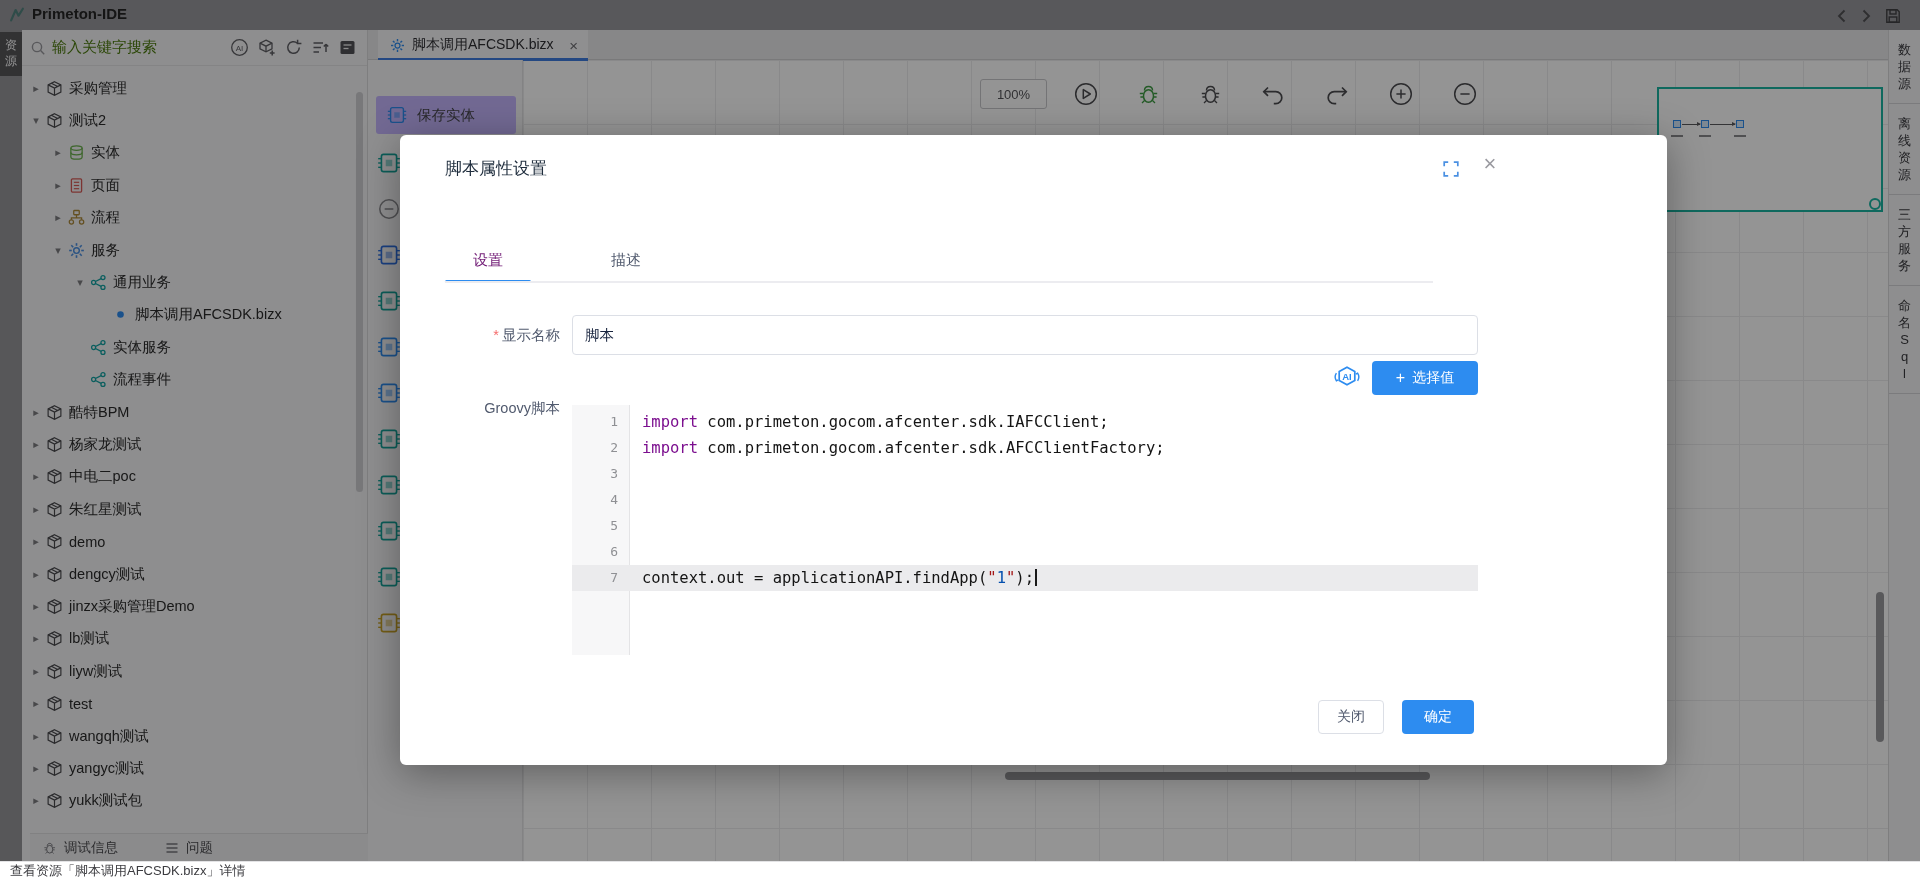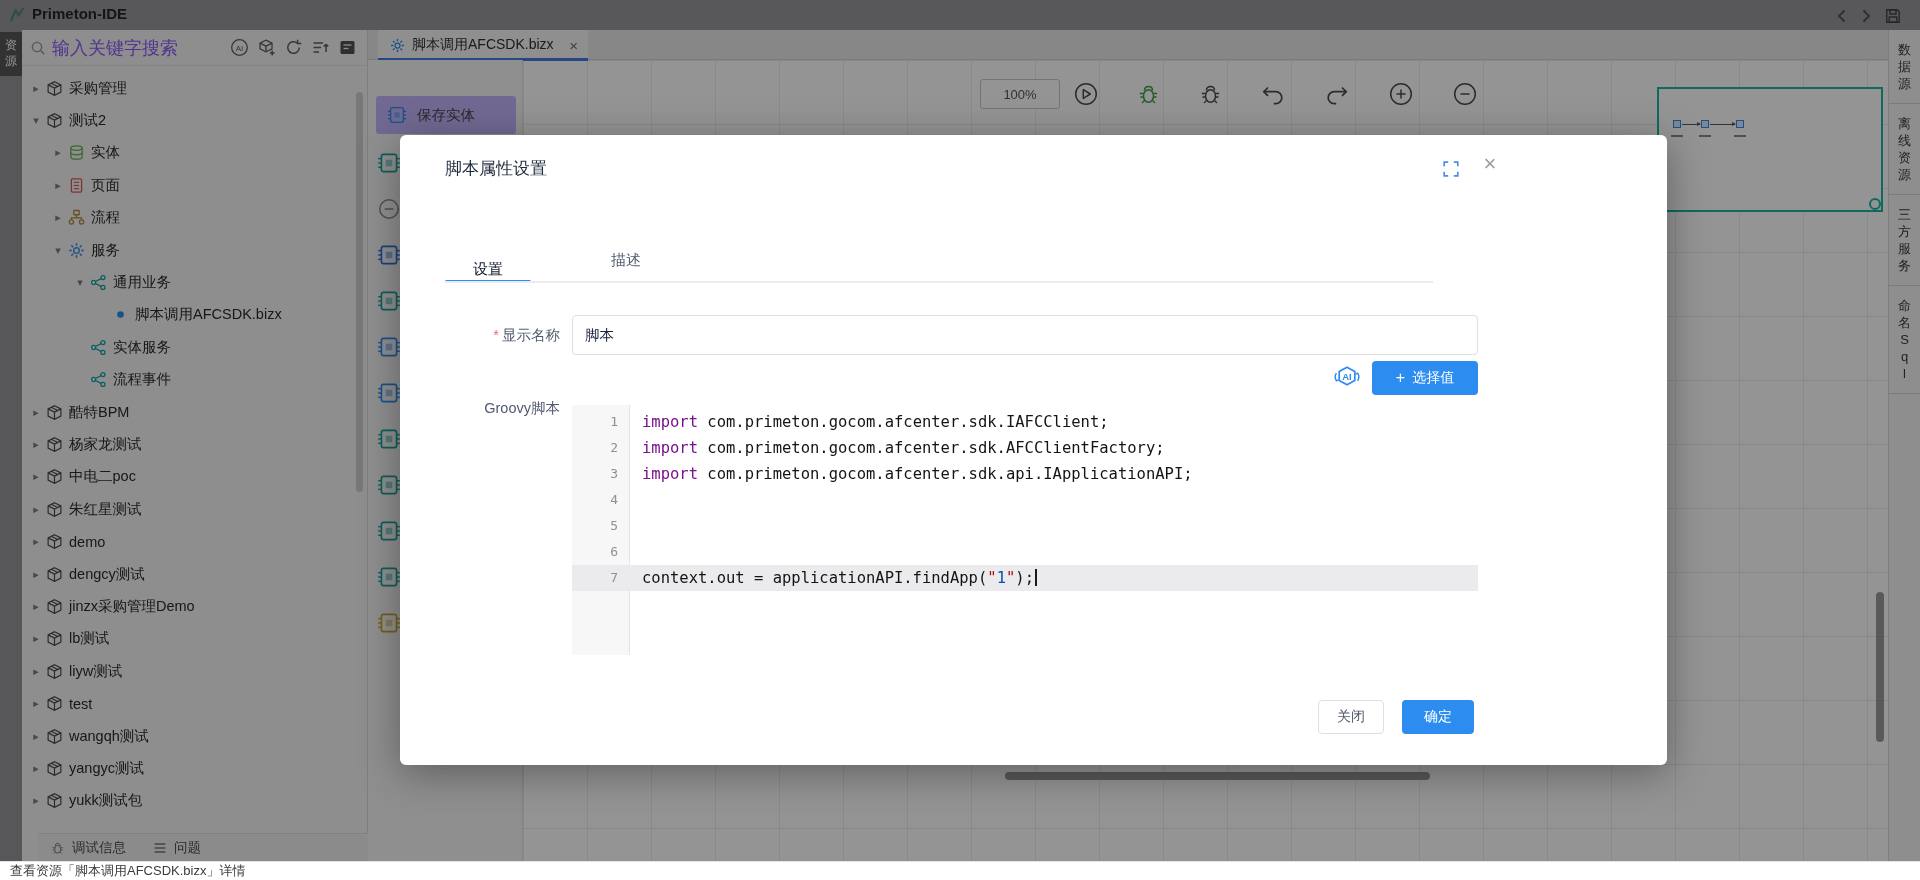--- a/index.html
+++ b/index.html
@@ -18,30 +18,30 @@
   .activity { position:absolute; left:0; top:30px; width:22px; height:831px; background:#97979a; z-index:1; }
   .activity .atab { position:absolute; left:0; top:2px; width:22px; padding:5px 0 7px;
     background:#565659; color:#fafafa; font-size:12px; line-height:16px; text-align:center; cursor:pointer; }
 
   
   .sidebar { position:absolute; left:22px; top:30px; width:346px; height:831px;
     background:#f4f4f6; border-right:1px solid #d9d9db; z-index:1; }
   .searchrow { position:absolute; left:0; top:0; width:100%; height:36px;
     border-bottom:1px solid #e3e3e5; display:flex; align-items:center; padding:0 10px 0 8px; }
   .searchrow .mag { width:16px; height:16px; margin-right:6px; }
-  .searchrow .ph { flex:0 0 auto; font-size:18px; color:#8b5cf6; }
+  .searchrow .ph { flex:0 0 auto; font-size:15px; color:#4d7c0f; }
   .searchrow .spacer { flex:1; }
   .sico { width:19px; height:19px; margin-left:8px; cursor:pointer; }
   .tree { position:absolute; left:0; top:42px; right:12px; }
   .trow { height:32.4px; display:flex; align-items:center; font-size:14.5px; color:#2b2b2b; cursor:pointer; white-space:nowrap; }
   .trow .arr { width:16px; font-size:11px; color:#7c7c80; text-align:center; flex:0 0 16px; }
   .trow .ticon { width:17px; height:17px; margin:0 6px 0 2px; flex:0 0 17px; }
   .sb-scroll { position:absolute; right:4px; top:62px; width:7px; height:400px; background:#cfcfd2; border-radius:4px; }
-  .bottombar { position:absolute; left:16px; bottom:0; width:100%; height:28px; background:#f0f0f2;
-    border-top:1px solid #dedee0; display:flex; align-items:center; padding-left:12px; }
+  .bottombar { position:absolute; left:8px; bottom:0; width:100%; height:28px; background:#f0f0f2;
+    border-top:1px solid #dedee0; display:flex; align-items:center; padding-left:12px;gap:20px; }
   .btab { display:flex; align-items:center; margin-right:26px; font-size:13.5px; color:#4a4a4e; cursor:pointer; }
   .btab .bico { width:16px; height:16px; margin-right:6px; }
 
   
   .tabbar { position:absolute; left:368px; top:30px; width:1520px; height:30px; background:#e9e9eb;
     border-bottom:1px solid #d1d1d3; z-index:1; }
   .etab { position:absolute; left:10px; top:0; width:210px; height:30px; background:#f7f7f9;
     display:flex; align-items:center; padding:0 10px 0 12px; cursor:pointer; }
   .etab .gear { width:15px; height:15px; margin-right:7px; }
   .etab .tlbl { font-size:14px; color:#2f2f33; flex:1; white-space:nowrap; }
@@ -57,21 +57,21 @@
   .pal-first .plbl { font-size:14.5px; color:#46464a; }
   .pitem { position:absolute; left:8px; width:26px; height:26px; cursor:pointer; }
 
   
   .canvas { position:absolute; left:523px; top:60px; width:1365px; height:801px; background:#fff; z-index:0;
     background-image:
       linear-gradient(to right, #ececee 1px, transparent 1px),
       linear-gradient(to bottom, #ececee 1px, transparent 1px);
     background-size:64px 64px; }
   .ctool { position:absolute; width:26px; height:26px; top:21px; cursor:pointer; }
-  .zoombox { position:absolute; left:457px; top:19px; width:80px; height:30px; background:#fff;
+  .zoombox { position:absolute; left:457px; top:19px; width:67px; height:30px; background:#fff;
     border:1px solid #c9c9cc; border-radius:3px; font-size:13px; color:#55555a;
     display:flex; align-items:center; justify-content:center; cursor:pointer; }
   .minimap { position:absolute; left:1134px; top:27px; width:226px; height:125px; background:#fff;
     border:2px solid #1ab5a3; }
   .mm-node { position:absolute; width:8px; height:8px; border:1px solid #2d8cf0; background:#d8eafc; }
   .mm-link { position:absolute; height:1px; background:#5a5a5e; top:35px; }
   .mm-link:after { content:""; position:absolute; right:-1px; top:-2px; border-left:4px solid #5a5a5e;
     border-top:2.5px solid transparent; border-bottom:2.5px solid transparent; }
   .mm-lbl { position:absolute; width:12px; height:2px; background:#8a8a8e; top:46px; }
   .mm-handle { position:absolute; left:210px; top:109px; width:12px; height:12px; border:2px solid #1ab5a3;
@@ -95,21 +95,21 @@
 
   
   .modal { position:absolute; left:400px; top:135px; width:1267px; height:630px; background:#fff;
     border-radius:6px; box-shadow:0 8px 40px rgba(0,0,0,0.35); z-index:100; }
   .m-title { position:absolute; left:45px; top:22px; font-size:17px; color:#1f2d3d; }
   .m-expand { position:absolute; left:1042px; top:25px; width:18px; height:18px; cursor:pointer; }
   .m-close { position:absolute; left:1078px; top:17px; width:24px; height:24px; font-size:22px; color:#9a9aa0;
     text-align:center; line-height:24px; cursor:pointer; }
   .m-tabs { position:absolute; left:45px; top:108px; height:40px; display:flex; }
   .m-tab { width:86px; text-align:center; font-size:15px; color:#515a6e; line-height:34px; position:relative; cursor:pointer; }
-  .m-tab.active { color:#0f172a;margin-top:9px; }
+  .m-tab.active { color:#701a75; }
   .m-tab.active .bar { position:absolute; left:0; bottom:0; width:100%; height:3px; background:#2d8cf0; border-radius:2px; }
   .m-tab + .m-tab { margin-left:52px; }
   .m-track { position:absolute; left:45px; top:146px; width:988px; height:2px; background:#ececf0; }
   .f-label { position:absolute; left:45px; width:115px; text-align:right; font-size:14.5px; color:#515a6e; }
   .f-label .req { color:#f56c6c; margin-right:3px; }
   .m-input { position:absolute; left:172px; top:180px; width:906px; height:40px; border:1px solid #dcdfe6;
     border-radius:4px; font-size:14.5px; color:#17233d; padding:0 12px; line-height:38px; background:#fff; }
   .m-ai { position:absolute; left:933px; top:228px; width:28px; height:28px; cursor:pointer; }
   .m-select { position:absolute; left:972px; top:226px; width:106px; height:34px; background:#2d8cf0; border:none;
     border-radius:4px; color:#fff; font-size:14px; cursor:pointer; display:flex; align-items:center; justify-content:center; }
@@ -795,21 +795,20 @@
           <div class="crow">
      <span class="gut">1</span>
      <span class="cl"><span class="kw">import </span><span class="">com.primeton.gocom.afcenter.sdk.IAFCClient;</span></span>
    </div>
           <div class="crow">
      <span class="gut">2</span>
      <span class="cl"><span class="kw">import </span><span class="">com.primeton.gocom.afcenter.sdk.AFCClientFactory;</span></span>
    </div>
           <div class="crow">
      <span class="gut">3</span>
-     <span class="cl"><span class="kw">import </span><span class="">com.primeton.gocom.afcenter.sdk.api.IApplicationAPI;</span></span>
    </div>
           <div class="crow">
      <span class="gut">4</span>
      <span class="cl"></span>
    </div>
           <div class="crow">
      <span class="gut">5</span>
    </div>
           <div class="crow">
      <span class="gut">6</span>

